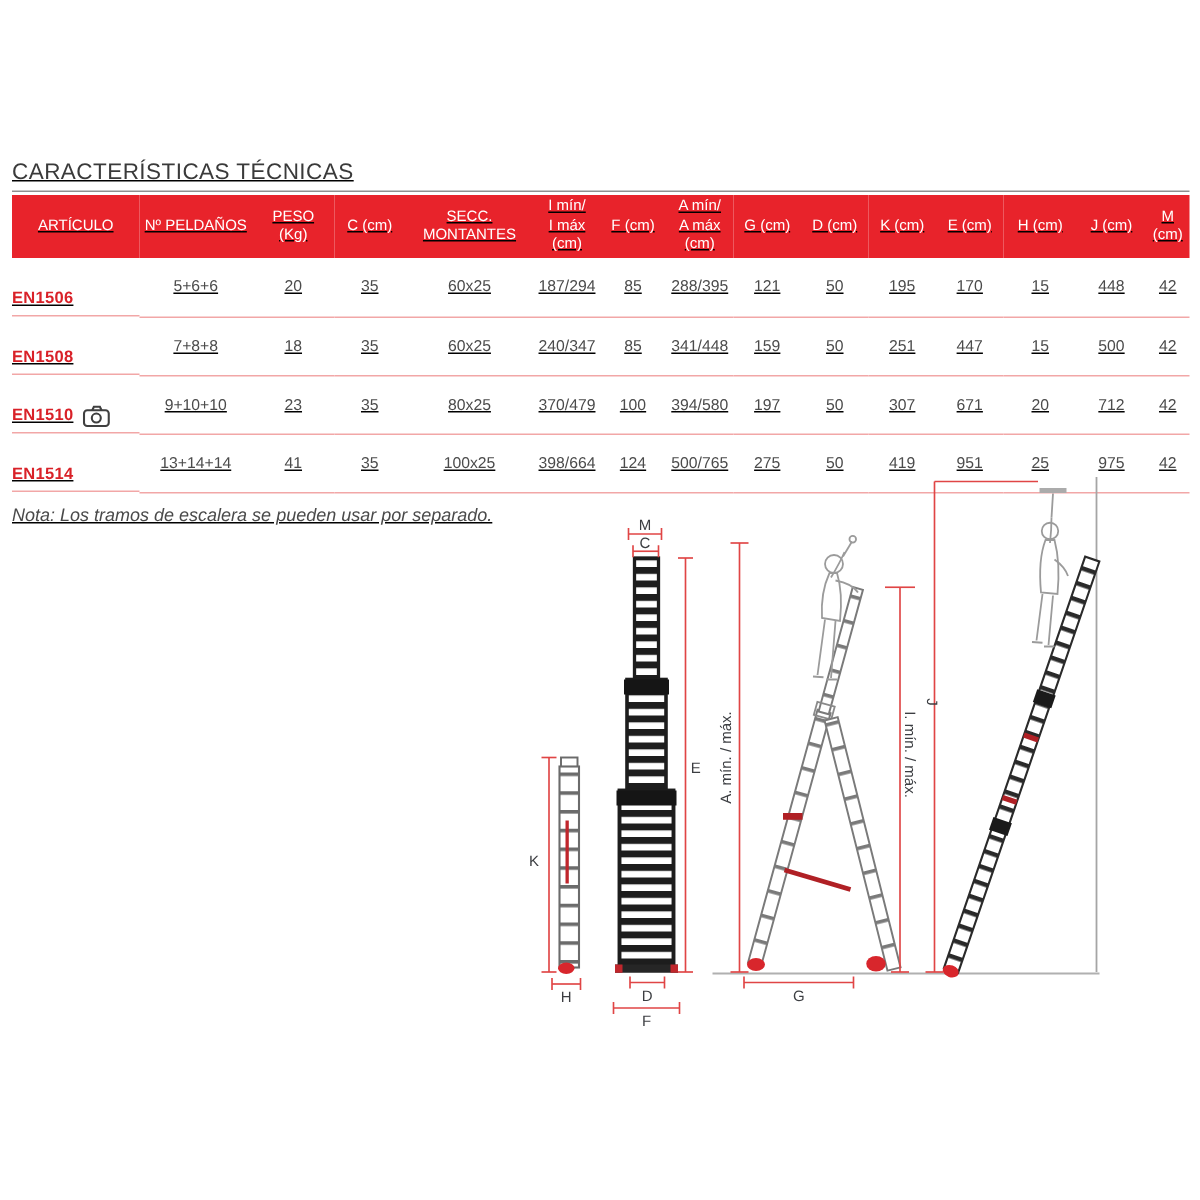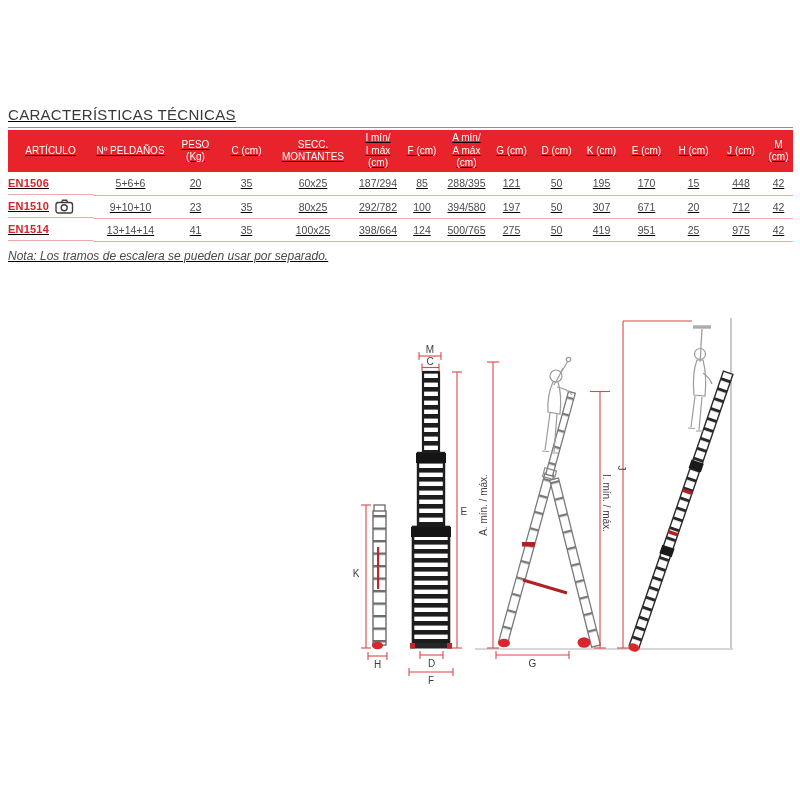--- a/index.html
+++ b/index.html
@@ -6,21 +6,21 @@
   .page{position:relative;width:800px;height:800px;background:#fff;overflow:hidden;
         font-family:"Liberation Sans",sans-serif;}
   .content{position:absolute;left:8px;top:106px;width:785px;text-decoration:underline;}
   .title{font-size:15px;font-weight:400;letter-spacing:.3px;color:#3a3a3a;margin:0;
          padding-bottom:4px;border-bottom:1px solid #8f8f8f;}
   table.spec{table-layout:fixed;border-collapse:collapse;width:785px;margin-top:2px;}
   table.spec th{background:#e8232b;color:#fff;font-weight:400;font-size:10px;line-height:1.25;
          white-space:pre-line;vertical-align:middle;height:42px;padding:0 1px;text-align:center;}
   table.spec td{height:22px;border-bottom:1.5px solid #f2a7a7;font-size:10.5px;color:#4b4b4b;
          text-align:center;padding:0;}
-  td.articulo{text-align:left;}
+  td.articulo{text-align:left;margin-top:16px;}
   td.articulo .code{color:#d92128;font-weight:700;font-size:11px;letter-spacing:.2px;}
   td.articulo{display:flex;align-items:center;gap:6px;height:22px;border-bottom:1.5px solid #f2a7a7;}
   .note{font-style:italic;font-size:12px;color:#4a4a4a;margin-top:7px;}
   .diagram{position:absolute;left:350px;top:315px;width:450px;height:385px;}
   .dim{stroke:#e04545;stroke-width:1.1;fill:none;}
   .dimlabel{font-family:"Liberation Sans",sans-serif;font-size:10px;fill:#3c3e42;}
   .person{stroke:#9b9b9b;stroke-width:1.2;fill:none;}
   .personfill{stroke:#9b9b9b;stroke-width:1.2;fill:#fff;}
 </style>
 </head>
@@ -87,32 +87,51 @@
             <td>121</td>
             <td>50</td>
             <td>195</td>
             <td>170</td>
             <td>15</td>
             <td>448</td>
             <td>42</td>
           </tr>
           <tr>
             <td class="articulo">
+              <span class="code">EN1508</span>
+            </td>
+            <td>7+8+8</td>
+            <td>18</td>
+            <td>35</td>
+            <td>60x25</td>
+            <td>240/347</td>
+            <td>85</td>
+            <td>341/448</td>
+            <td>159</td>
+            <td>50</td>
+            <td>251</td>
+            <td>447</td>
+            <td>15</td>
+            <td>500</td>
+            <td>42</td>
+          </tr>
+          <tr>
+            <td class="articulo">
               <span class="code">EN1510</span>
   <svg width="19" height="15" viewBox="0 0 19 15" style="flex:none">
     <rect x="1" y="3.5" width="16.5" height="10.5" rx="2.2" fill="none" stroke="#3f3f3f" stroke-width="1.4"></rect>
     <path d="M6.5,3.5 L7.6,1.2 L11.6,1.2 L12.7,3.5" fill="none" stroke="#3f3f3f" stroke-width="1.4"></path>
     <circle cx="9.2" cy="8.7" r="3" fill="none" stroke="#3f3f3f" stroke-width="1.4"></circle>
   </svg>
 </td>
             <td>9+10+10</td>
             <td>23</td>
             <td>35</td>
             <td>80x25</td>
-            <td>292/782</td>
+            <td>370/479</td>
             <td>100</td>
             <td>394/580</td>
             <td>197</td>
             <td>50</td>
             <td>307</td>
             <td>671</td>
             <td>20</td>
             <td>712</td>
             <td>42</td>
           </tr>

